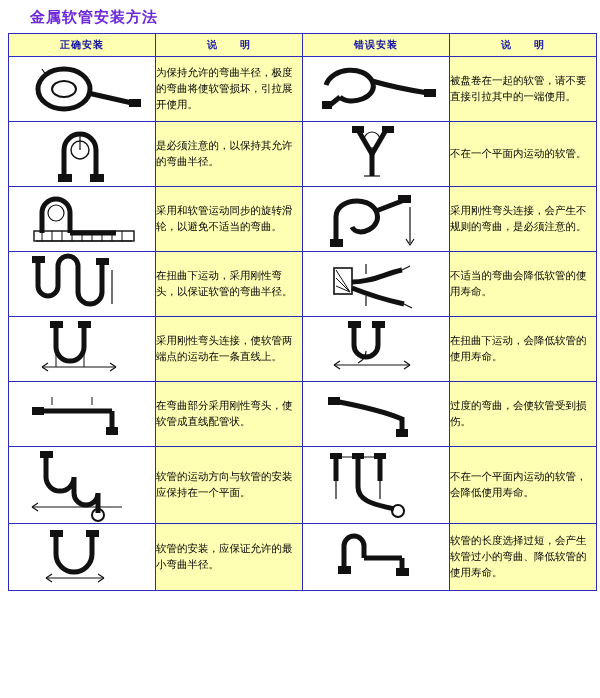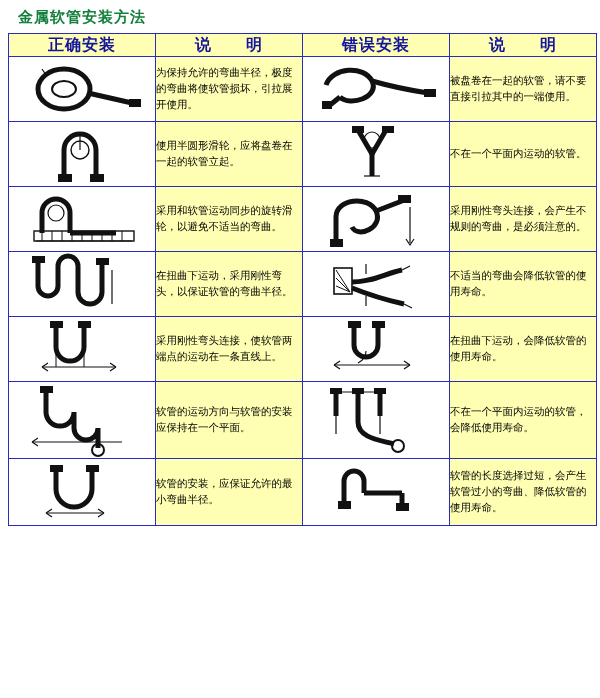--- a/index.html
+++ b/index.html
@@ -16,39 +16,39 @@
   .page {
     position: relative;
     width: 600px;
     height: 698px;
     box-sizing: border-box;
     padding: 6px 8px 0 8px;
   }
   .title {
     font-size: 15px;
     font-weight: bold;
-    color: #15803d;
+    color: #6d28d9;
     letter-spacing: 1px;
-    margin: 2px 0 6px 10px;
+    margin: 2px 0 6px 22px;
   }
   table.matrix {
     border-collapse: collapse;
     width: 584px;
     table-layout: fixed;
     border: 1px solid #2b2bbd;
   }
   table.matrix td, table.matrix th {
     border: 1px solid #2b2bbd;
     padding: 0;
     vertical-align: middle;
   }
   thead th {
     background: #ffffb3;
     color: #1414a0;
-    font-size: 16px;
+    font-size: 10px;
     font-weight: bold;
     height: 22px;
     letter-spacing: 1px;
   }
   td.fig {
     background: #ffffff;
     text-align: center;
     vertical-align: middle;
     height: 64px;
   }
@@ -113,21 +113,21 @@
       <tr>
         <td class="fig">
           <svg width="140" height="60" viewBox="0 0 140 60">
             <path d="M52 54 L52 26 A16 16 0 0 1 84 26 L84 54" class="stroke-thick"></path>
             <circle cx="68" cy="26" r="9" fill="#ffffff" stroke="#111" stroke-width="1.4"></circle>
             <rect x="46" y="50" width="14" height="8" class="solidfill"></rect>
             <rect x="78" y="50" width="14" height="8" class="solidfill"></rect>
             <path d="M68 26 L68 10" class="stroke-thin"></path>
           </svg>
         </td>
-        <td class="desc">使用半圆形滑轮，应将盘卷在一起的软管立起。</td>
+        <td class="desc">是必须注意的，以保持其允许的弯曲半径。</td>
         <td class="fig">
           <svg width="140" height="60" viewBox="0 0 140 60">
             <path d="M52 6 L66 30 L80 6" class="stroke-thick"></path>
             <path d="M66 30 L66 52" class="stroke-thick"></path>
             <circle cx="66" cy="16" r="8" fill="none" stroke="#111" stroke-width="1.2"></circle>
             <rect x="46" y="2" width="12" height="7" class="solidfill"></rect>
             <rect x="76" y="2" width="12" height="7" class="solidfill"></rect>
             <path d="M58 52 L74 52" class="stroke-thin"></path>
           </svg>
         </td>
@@ -201,20 +201,40 @@
             <rect x="42" y="4" width="13" height="7" class="solidfill"></rect>
             <rect x="66" y="4" width="13" height="7" class="solidfill"></rect>
             <path d="M28 48 L104 48" class="stroke-thin"></path>
             <path d="M28 48 L34 44 M28 48 L34 52 M104 48 L98 44 M104 48 L98 52" class="stroke-thin"></path>
             <path d="M60 34 C60 40, 56 44, 52 46" class="stroke-thin"></path>
           </svg>
         </td>
         <td class="desc">在扭曲下运动，会降低软管的使用寿命。</td>
       </tr>
 
+      <tr>
+        <td class="fig">
+          <svg width="140" height="58" viewBox="0 0 140 58">
+            <path d="M26 26 L100 26" class="stroke-thick"></path>
+            <path d="M100 26 L100 44" class="stroke-thick"></path>
+            <rect x="20" y="22" width="12" height="8" class="solidfill"></rect>
+            <rect x="94" y="42" width="12" height="8" class="solidfill"></rect>
+            <path d="M40 20 L40 12 M80 20 L80 12" class="hatch"></path>
+          </svg>
+        </td>
+        <td class="desc">在弯曲部分采用刚性弯头，使软管成直线配管状。</td>
+        <td class="fig">
+          <svg width="140" height="58" viewBox="0 0 140 58">
+            <path d="M28 16 C60 22, 82 28, 96 34 L96 46" class="stroke-thick"></path>
+            <rect x="22" y="12" width="12" height="8" class="solidfill"></rect>
+            <rect x="90" y="44" width="12" height="8" class="solidfill"></rect>
+          </svg>
+        </td>
+        <td class="desc">过度的弯曲，会使软管受到损伤。</td>
+      </tr>
 
       <tr>
         <td class="fig">
           <svg width="140" height="76" viewBox="0 0 140 76">
             <path d="M34 8 L34 30 A14 14 0 0 0 62 30 L62 46 A12 12 0 0 0 86 46 L86 66" class="stroke-thick"></path>
             <rect x="28" y="4" width="13" height="7" class="solidfill"></rect>
             <circle cx="86" cy="68" r="6" fill="none" stroke="#111" stroke-width="2"></circle>
             <path d="M20 60 L110 60" class="stroke-thin"></path>
             <path d="M20 60 L26 56 M20 60 L26 64" class="stroke-thin"></path>
           </svg>

